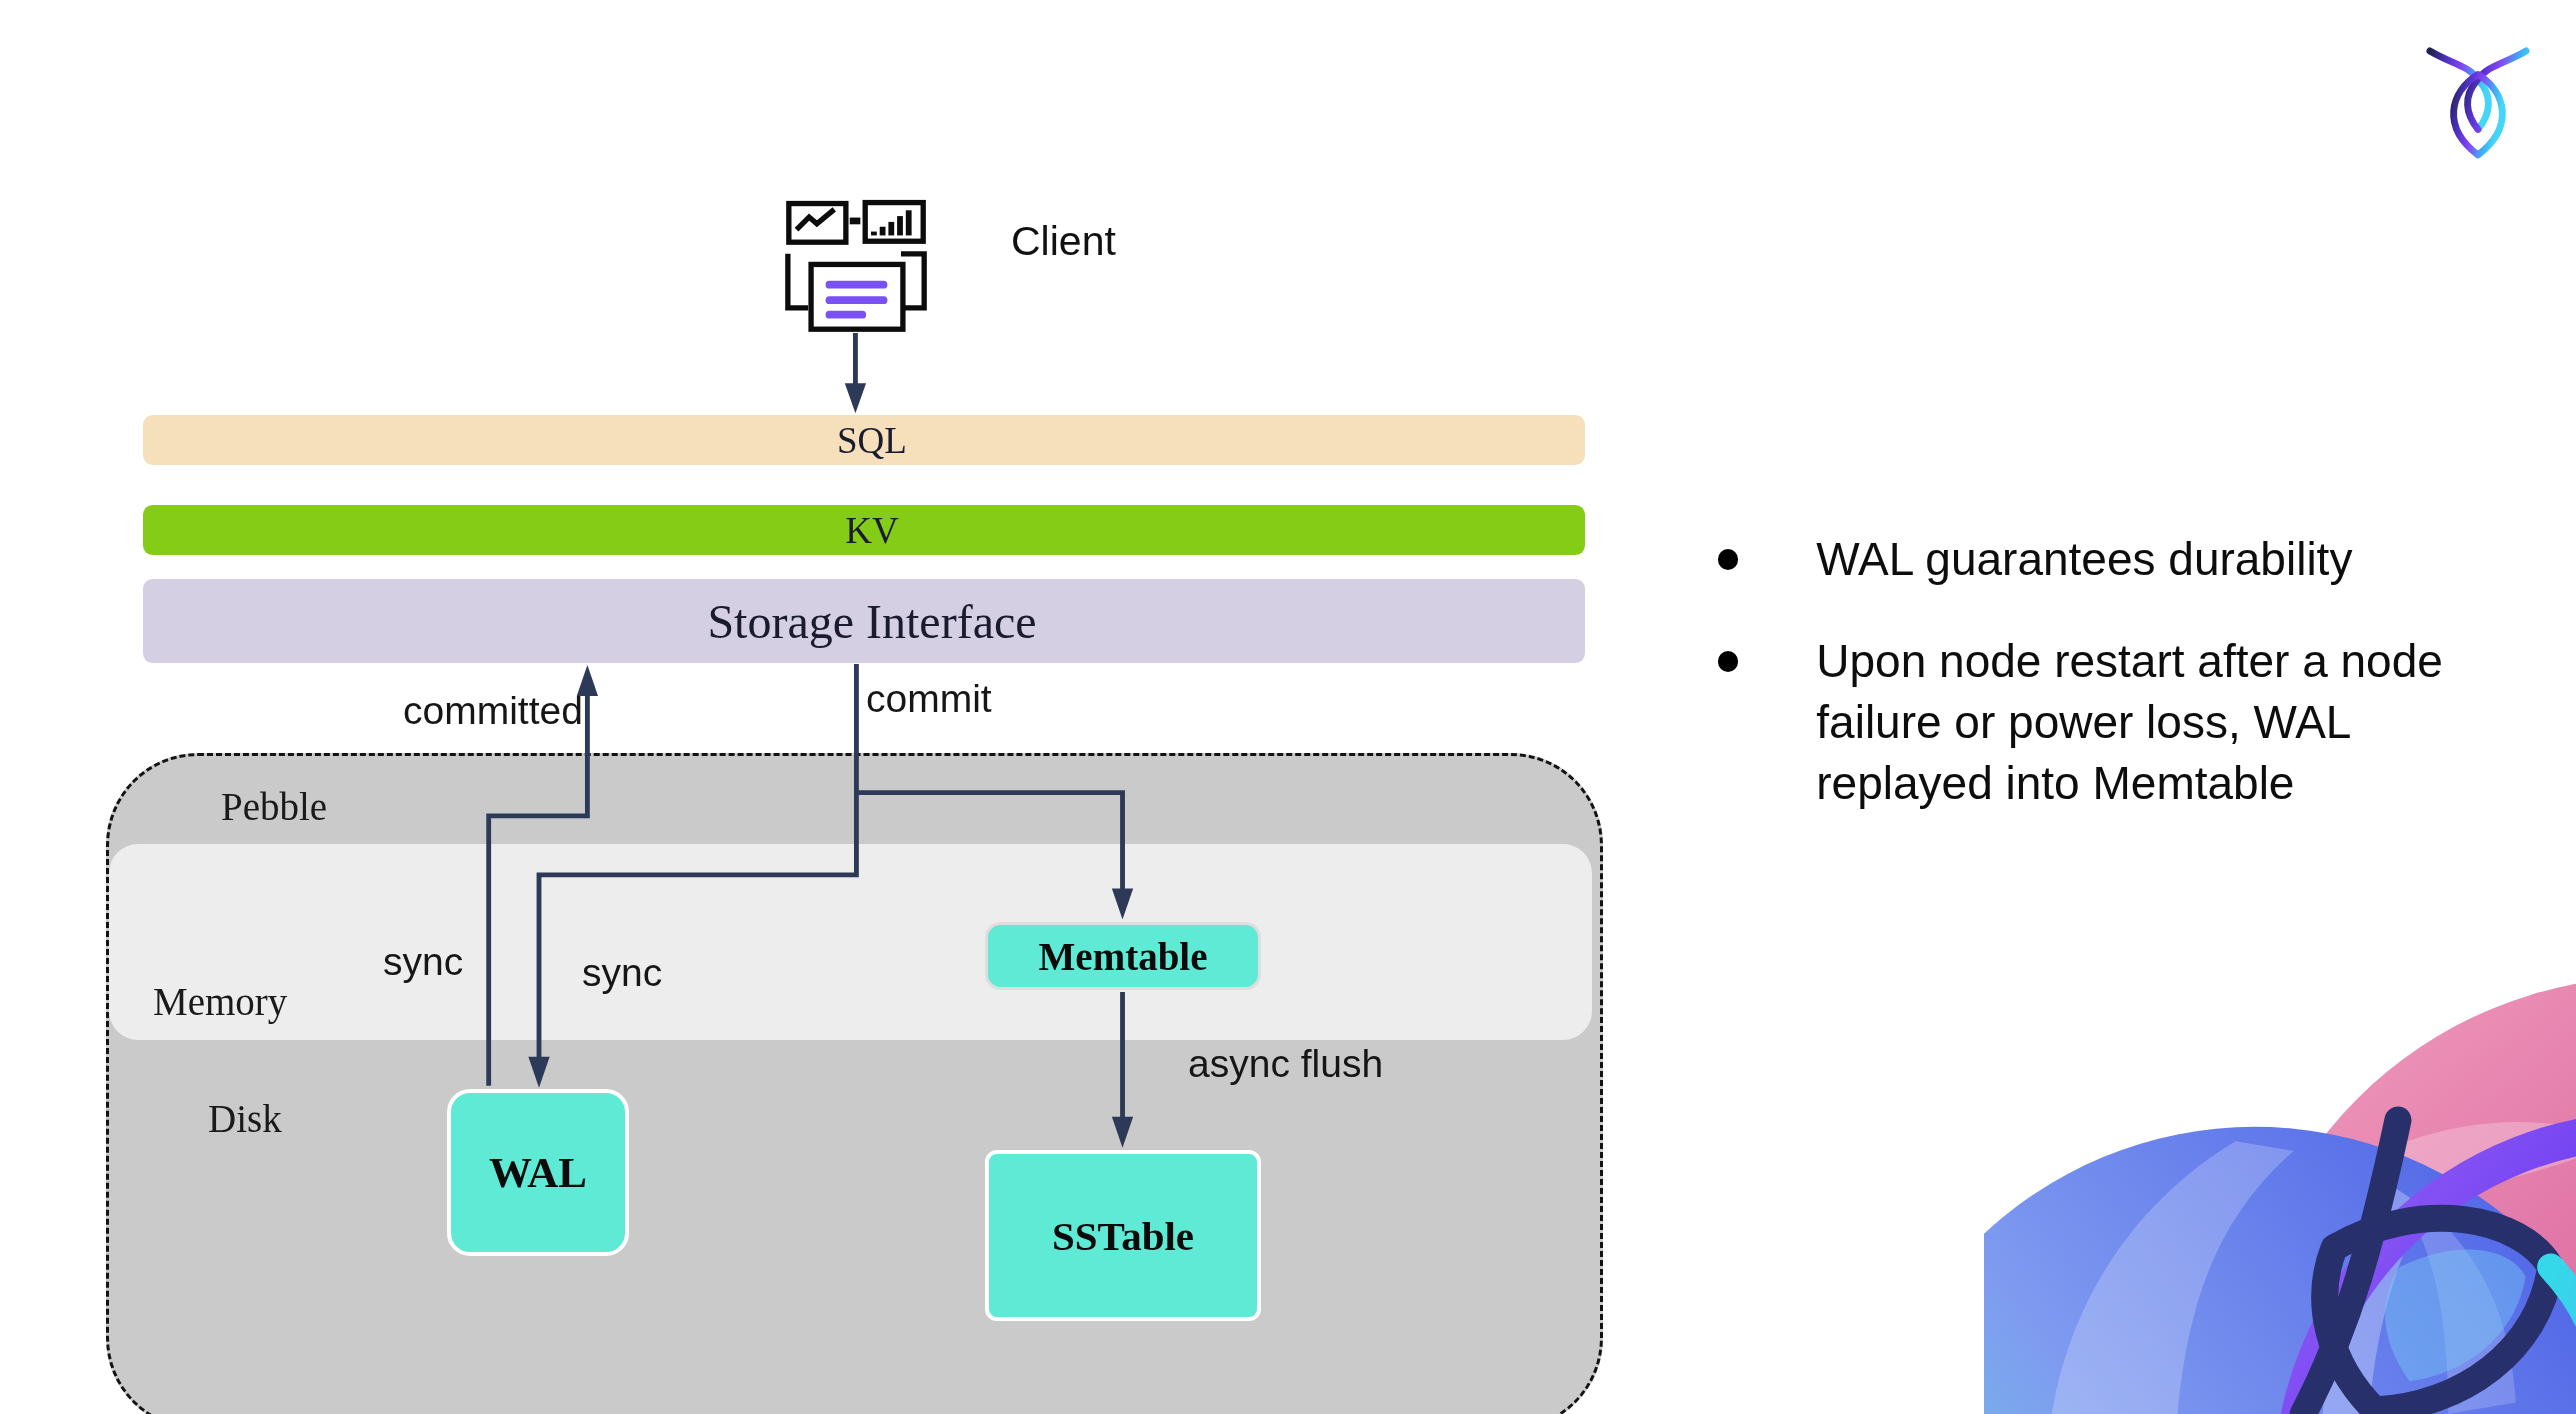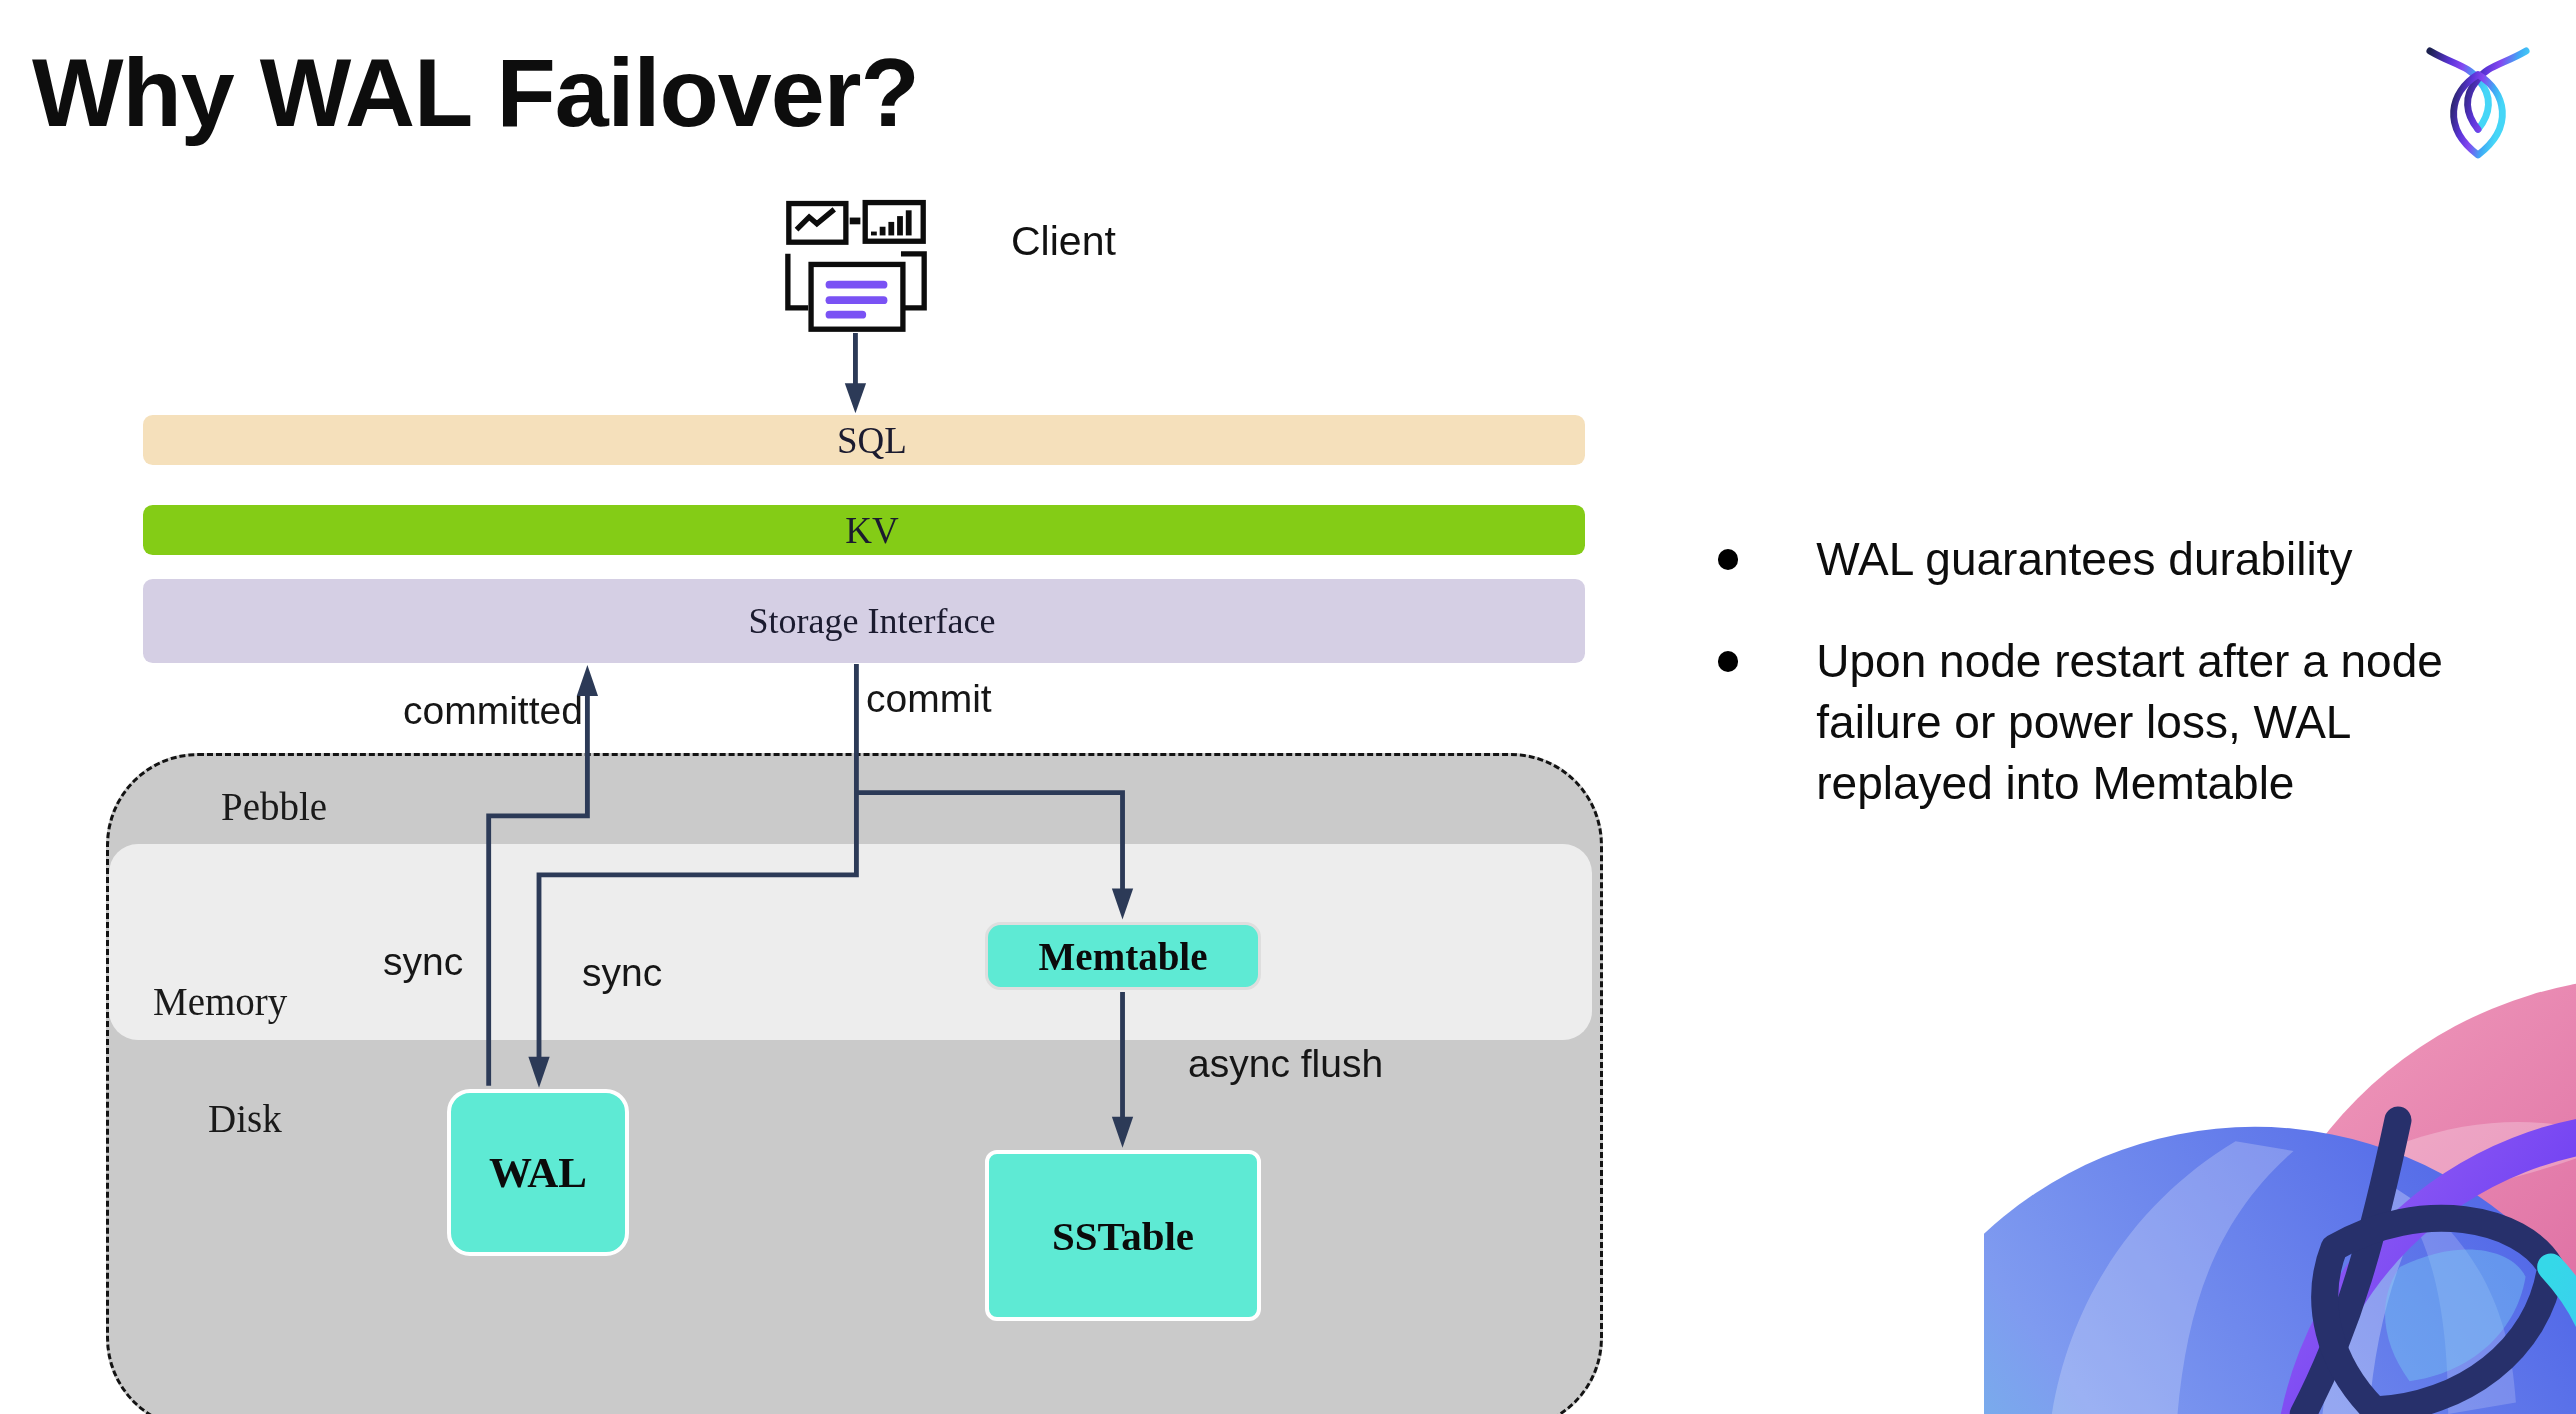--- a/index.html
+++ b/index.html
@@ -23,21 +23,21 @@
 
   
   .layer-bar{
     left:143px;width:1426px;
     border-radius:9.7px;
     display:flex;align-items:center;justify-content:center;
     font-size:37px;color:#1b1b2f;padding-left:16px;
   }
   .bar-sql{top:415px;height:50px;background:#f5e0bb;}
   .bar-kv{top:505px;height:50px;background:#84cc16;}
-  .bar-storage{top:579px;height:84px;background:#d5cfe4;font-size:36px;}
+  .bar-storage{top:579px;height:84px;background:#d5cfe4;font-size:48px;}
 
   
   .pebble-box{
     left:106px;top:753px;width:1497px;height:677px;
     background:#cacaca;
     border:3.9px dashed #131313;
     border-radius:92px;
     box-sizing:border-box;
   }
   .memory-band{
@@ -93,21 +93,20 @@
   }
 
   svg{display:block;}
   .overlay-svg{position:absolute;left:0;top:0;pointer-events:none;}
 </style>
 </head>
 <body>
 
 <div id="page">
 
-  <div class="abs slide-title sans">Why WAL Failover?</div>
 
   <div class="abs" style="left:2424px;top:39px;width:108px;height:122px;">
     <svg width="108" height="122" viewBox="0 0 110 124">
       <defs>
         <linearGradient id="gLogo" x1="0" y1="0" x2="1" y2="0.35">
           <stop offset="0" stop-color="#1c2150"></stop>
           <stop offset="0.35" stop-color="#5b34d8"></stop>
           <stop offset="0.55" stop-color="#8447f0"></stop>
           <stop offset="0.8" stop-color="#3fa9f5"></stop>
           <stop offset="1" stop-color="#45d6f7"></stop>

